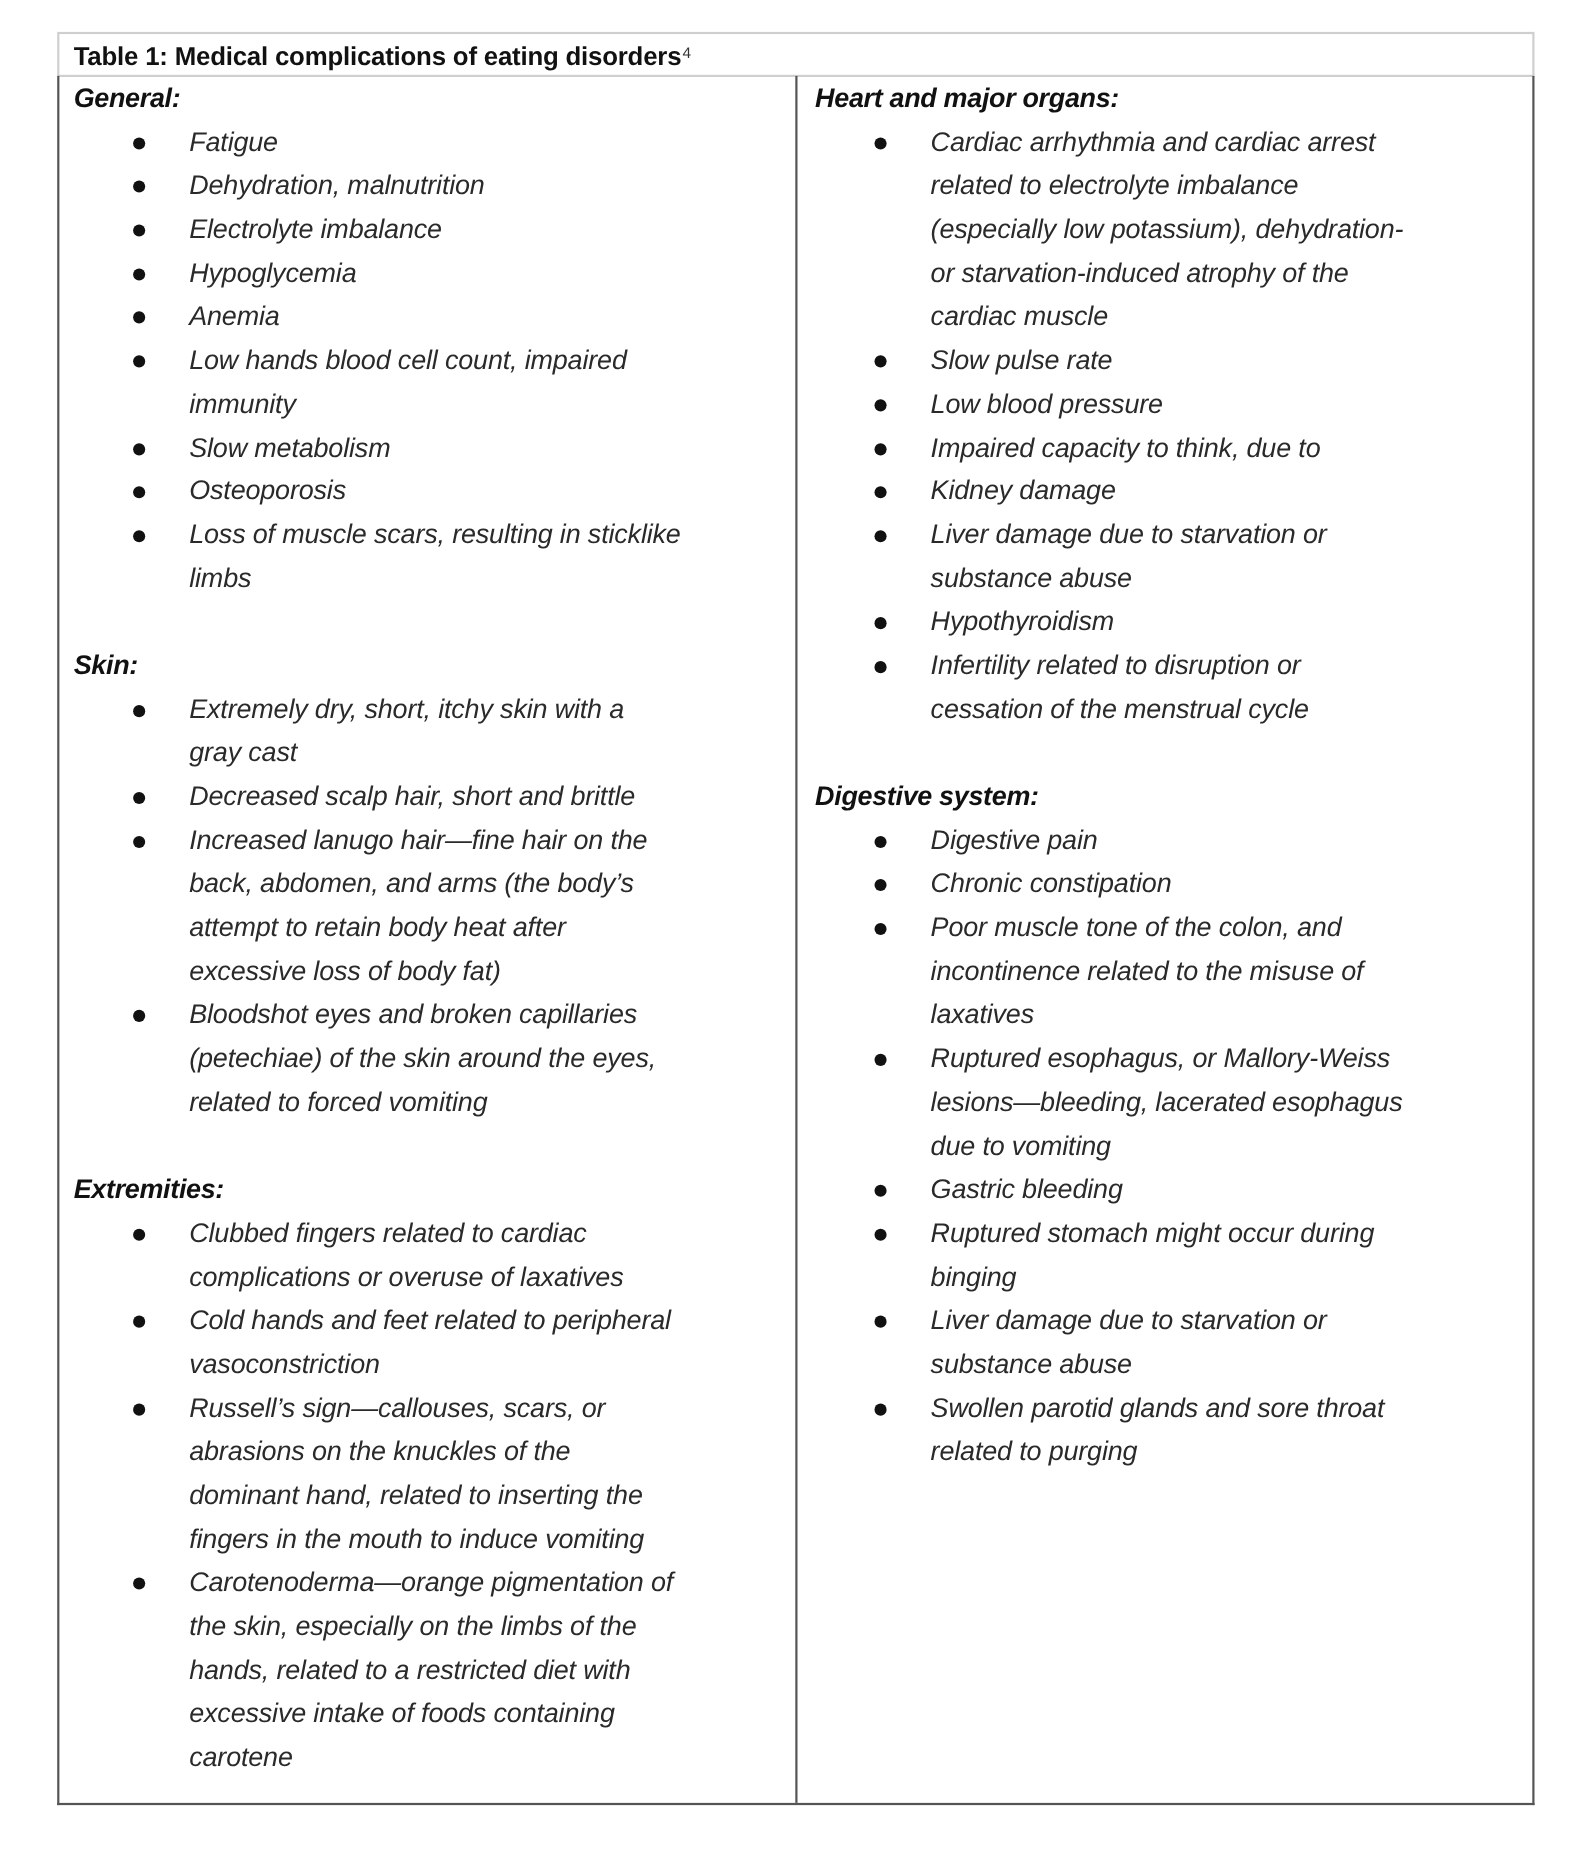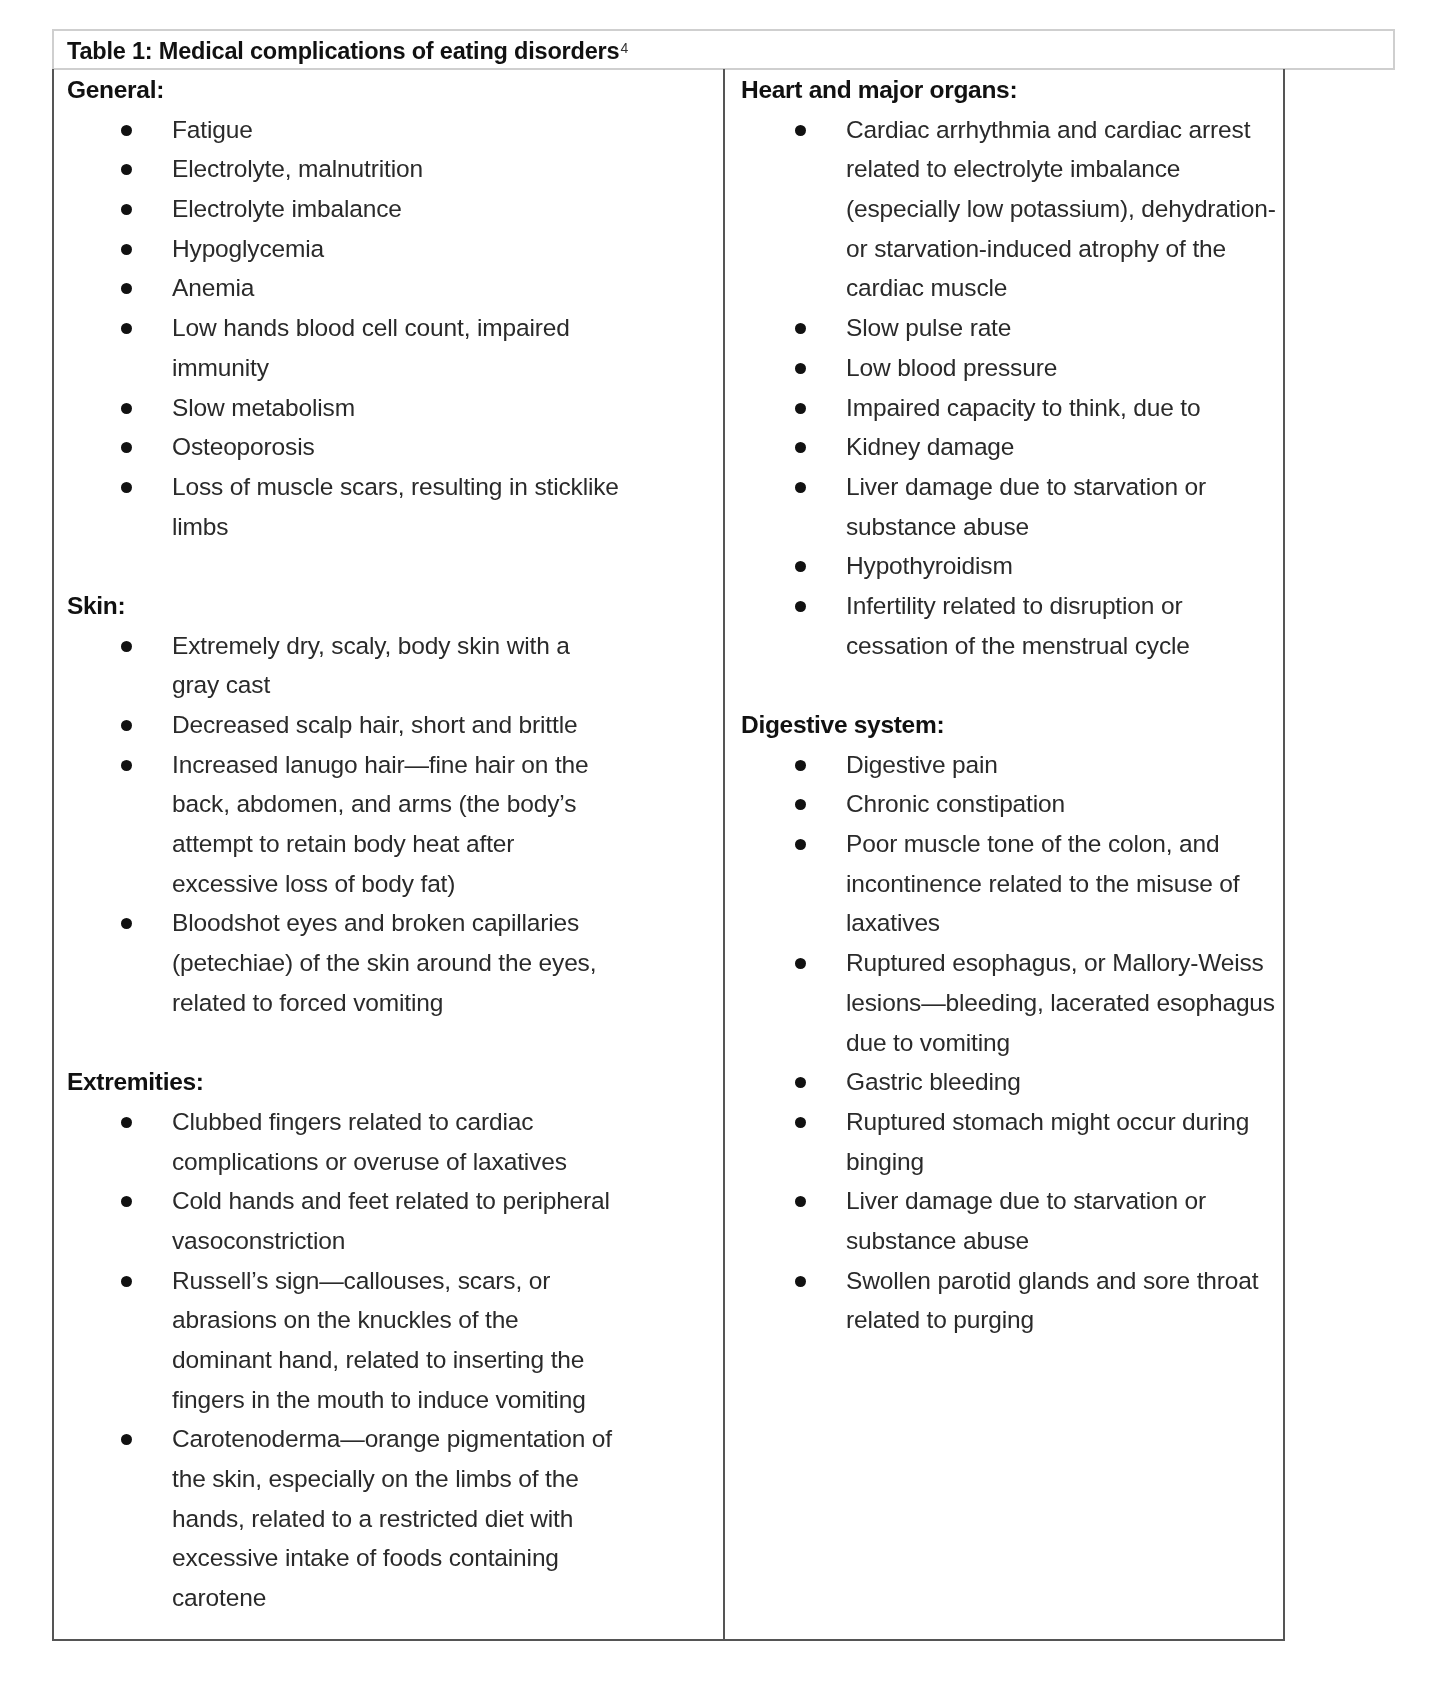--- a/index.html
+++ b/index.html
@@ -49,26 +49,27 @@
       vertical-align: top;
       position: relative;
       top: -3px;
       margin-left: 1px;
       color: #333;
     }
     .body-row {
       position: absolute;
       left: 0;
       top: 40px;
-      width: 1233px;
+      width: 1343px;
       height: 1572px;
       box-sizing: border-box;
       border-left: 2px solid #555;
       border-right: 2px solid #555;
       border-bottom: 2px solid #555;
+      font-style: italic;
     }
     .divider {
       position: absolute;
       left: 669px;
       top: 0;
       width: 2px;
       height: 1570px;
       background: #555;
     }
     .col {
@@ -128,21 +129,21 @@
     <div class="col col-left">
       <div class="col-inner" id="col-0">
           <div class="section">
             <div class="section-heading">General:</div>
             <div class="item">
               <span class="bullet"></span>
               <div class="line">Fatigue</div>
             </div>
             <div class="item">
               <span class="bullet"></span>
-              <div class="line">Electrolyte, malnutrition</div>
+              <div class="line">Dehydration, malnutrition</div>
             </div>
             <div class="item">
               <span class="bullet"></span>
               <div class="line">Electrolyte imbalance</div>
             </div>
             <div class="item">
               <span class="bullet"></span>
               <div class="line">Hypoglycemia</div>
             </div>
             <div class="item">
@@ -166,21 +167,21 @@
               <span class="bullet"></span>
               <div class="line">Loss of muscle scars, resulting in sticklike</div>
               <div class="line">limbs</div>
             </div>
           </div>
           <div class="spacer"></div>
           <div class="section">
             <div class="section-heading">Skin:</div>
             <div class="item">
               <span class="bullet"></span>
-              <div class="line">Extremely dry, scaly, body skin with a</div>
+              <div class="line">Extremely dry, short, itchy skin with a</div>
               <div class="line">gray cast</div>
             </div>
             <div class="item">
               <span class="bullet"></span>
               <div class="line">Decreased scalp hair, short and brittle</div>
             </div>
             <div class="item">
               <span class="bullet"></span>
               <div class="line">Increased lanugo hair—fine hair on the</div>
               <div class="line">back, abdomen, and arms (the body’s</div>

